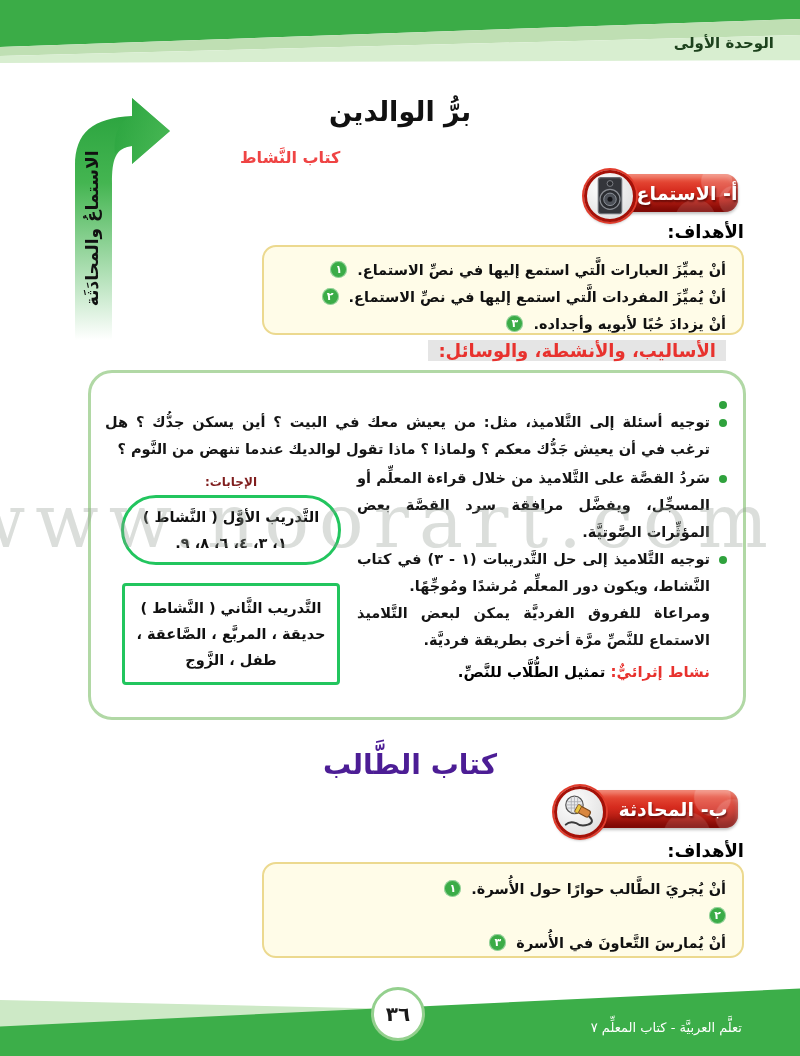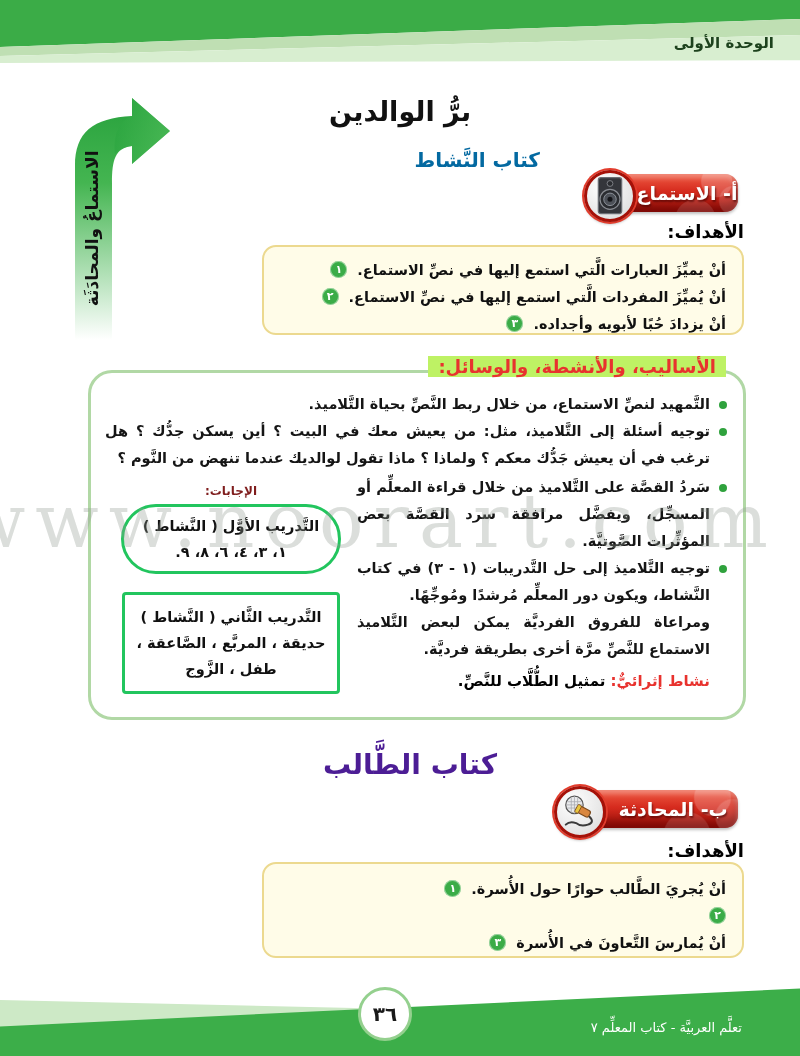--- a/index.html
+++ b/index.html
@@ -18,22 +18,22 @@
     background:#d8eed0;clip-path:polygon(0 80%,100% 50%,100% 86%,0 90%);}
   .unit-label{position:absolute;top:34px;right:26px;font-size:15px;font-weight:bold;color:#1d421d;}
   
   .side-arrow{position:absolute;left:55px;top:88px;}
   .side-text{position:absolute;left:-6px;top:238px;width:205px;height:30px;
     transform:rotate(-90deg);direction:rtl;text-align:right;
     font-size:17px;font-weight:bold;color:#111;letter-spacing:0px;}
   
   .main-title{position:absolute;left:250px;top:96px;width:300px;text-align:center;
     font-size:27px;font-weight:bold;color:#111;direction:rtl;}
-  .sub-title{position:absolute;left:240px;top:148px;width:300px;text-align:right;
-    font-size:20px;font-weight:bold;color:#0369a1;direction:rtl;}
+  .sub-title{position:absolute;left:240px;top:148px;width:300px;text-align:left;
+    font-size:16px;font-weight:bold;color:#ef4444;direction:rtl;}
   .student-title{position:absolute;left:300px;top:748px;width:220px;text-align:center;
     font-size:28px;font-weight:bold;color:#4c1d95;direction:rtl;}
   
   .banner{position:absolute;height:38px;border-radius:10px 13px 13px 10px;
     background:linear-gradient(180deg,#ef5b43 0%,#d62b1e 45%,#9d1009 100%);
     box-shadow:inset 0 4px 5px rgba(255,255,255,.30),inset 0 -7px 9px rgba(90,0,0,.5),0 2px 3px rgba(0,0,0,.25);
     display:flex;align-items:center;}
   .banner::before{content:"";position:absolute;inset:0;border-radius:inherit;
     background:
      radial-gradient(circle at 85% 20%,rgba(255,255,255,.18) 0 12%,transparent 13%),
@@ -52,21 +52,21 @@
     border:2px solid #ecd98f;border-radius:14px;padding:9px 16px 7px 14px;box-sizing:border-box;}
   .obj-row{display:flex;justify-content:flex-end;align-items:center;gap:10px;height:27px;}
   .obj-text{direction:rtl;font-size:14.5px;font-weight:bold;color:#111;}
   .num-dot{flex:0 0 auto;width:17px;height:17px;border-radius:50%;background:#3bac47;
     color:#fff;font-size:11px;font-weight:bold;display:flex;align-items:center;justify-content:center;
     box-shadow:inset 0 0 0 1px rgba(255,255,255,.45);}
   
   .methods-box{position:absolute;left:88px;top:370px;width:658px;height:350px;
     border:3px solid #b1d8a5;border-radius:24px;box-sizing:border-box;
     padding:18px 16px 8px 14px;}
-  .methods-title{position:absolute;top:356px;right:74px;background:#bef264;padding:0 10px;
+  .methods-title{position:absolute;top:340px;right:74px;background:#e5e5e5;padding:0 10px;
     font-size:18px;font-weight:bold;color:#e8322e;direction:rtl;z-index:2;}
   .m-row{display:flex;direction:rtl;gap:9px;align-items:flex-start;
     font-size:14.5px;font-weight:bold;color:#151515;line-height:27px;}
   .m-bullet{flex:0 0 auto;width:8px;height:8px;border-radius:50%;background:#2fa23d;margin-top:10px;}
   .m-text{direction:rtl;text-align:justify;}
   .cols{display:flex;direction:rtl;margin-top:2px;}
   .col-right{flex:1 1 auto;min-width:0;}
   .col-left{flex:0 0 252px;padding-top:8px;}
   .indent-para{direction:rtl;text-align:justify;font-size:14.5px;font-weight:bold;
     color:#151515;line-height:27px;padding-right:17px;}
@@ -75,21 +75,21 @@
   .answers-title{text-align:center;font-size:12px;font-weight:bold;color:#7f1d1d;direction:rtl;margin:2px 0 6px;}
   .ansbox{border:3px solid #22c55e;background:#fff;direction:rtl;text-align:center;
     font-size:14.5px;font-weight:bold;color:#111;line-height:26px;margin:0 auto;}
   .ansbox.a{width:198px;border-radius:44px;padding:6px 8px;margin-bottom:18px;}
   .ansbox.b{width:192px;border-radius:4px;padding:9px 10px;}
   
   .ft-pale{position:absolute;left:0;top:0;width:800px;height:1056px;
     background:#cde9c6;clip-path:polygon(0 94.7%,65% 95.8%,0 100%);}
   .ft-dark{position:absolute;left:0;top:0;width:800px;height:1056px;
     background:#3cae49;clip-path:polygon(0 97.2%,100% 93.6%,100% 100%,0 100%);}
-  .page-circle{position:absolute;left:358px;top:987px;width:54px;height:54px;border-radius:50%;
+  .page-circle{position:absolute;left:371px;top:987px;width:54px;height:54px;border-radius:50%;
     background:#fff;border:3px solid #94d08e;box-sizing:border-box;
     display:flex;align-items:center;justify-content:center;
     font-size:20px;font-weight:bold;color:#1a1a1a;z-index:2;}
   .ft-text{position:absolute;right:58px;top:1020px;color:#fff;font-size:13px;direction:rtl;z-index:2;}
   
   .watermark{position:absolute;left:-38px;top:478px;width:900px;z-index:40;pointer-events:none;
     font-family:"DejaVu Serif",serif;font-size:74px;letter-spacing:10px;
     color:rgba(145,155,145,0.33);white-space:nowrap;}
 </style>
 </head>
@@ -146,21 +146,20 @@
   <div class="obj-row">
     <div class="num-dot">٣</div>
     <div class="obj-text">أنْ يزدادَ حُبًا لأبويه وأجداده.</div>
   </div>
 </div>
 
 <div class="methods-title">الأساليب، والأنشطة، والوسائل:</div>
 <div class="methods-box">
   <div class="m-row">
     <div class="m-bullet"></div>
-    <div class="m-text">التَّمهيد لنصِّ الاستماع، من خلال ربط النَّصِّ بحياة التَّلاميذ.</div>
   </div>
   <div class="m-row">
     <div class="m-bullet"></div>
     <div class="m-text">توجيه أسئلة إلى التَّلاميذ، مثل: من يعيش معك في البيت ؟ أين يسكن جدُّك ؟ هل ترغب في أن يعيش جَدُّك معكم ؟ ولماذا ؟ ماذا تقول لوالديك عندما تنهض من النَّوم ؟</div>
   </div>
   <div class="cols">
     <div class="col-right">
       <div class="m-row">
         <div class="m-bullet"></div>
         <div class="m-text">سَردُ القصَّة على التَّلاميذ من خلال قراءة المعلِّم أو المسجِّل، ويفضَّل مرافقة سرد القصَّة بعض المؤثِّرات الصَّوتيَّة.</div>

